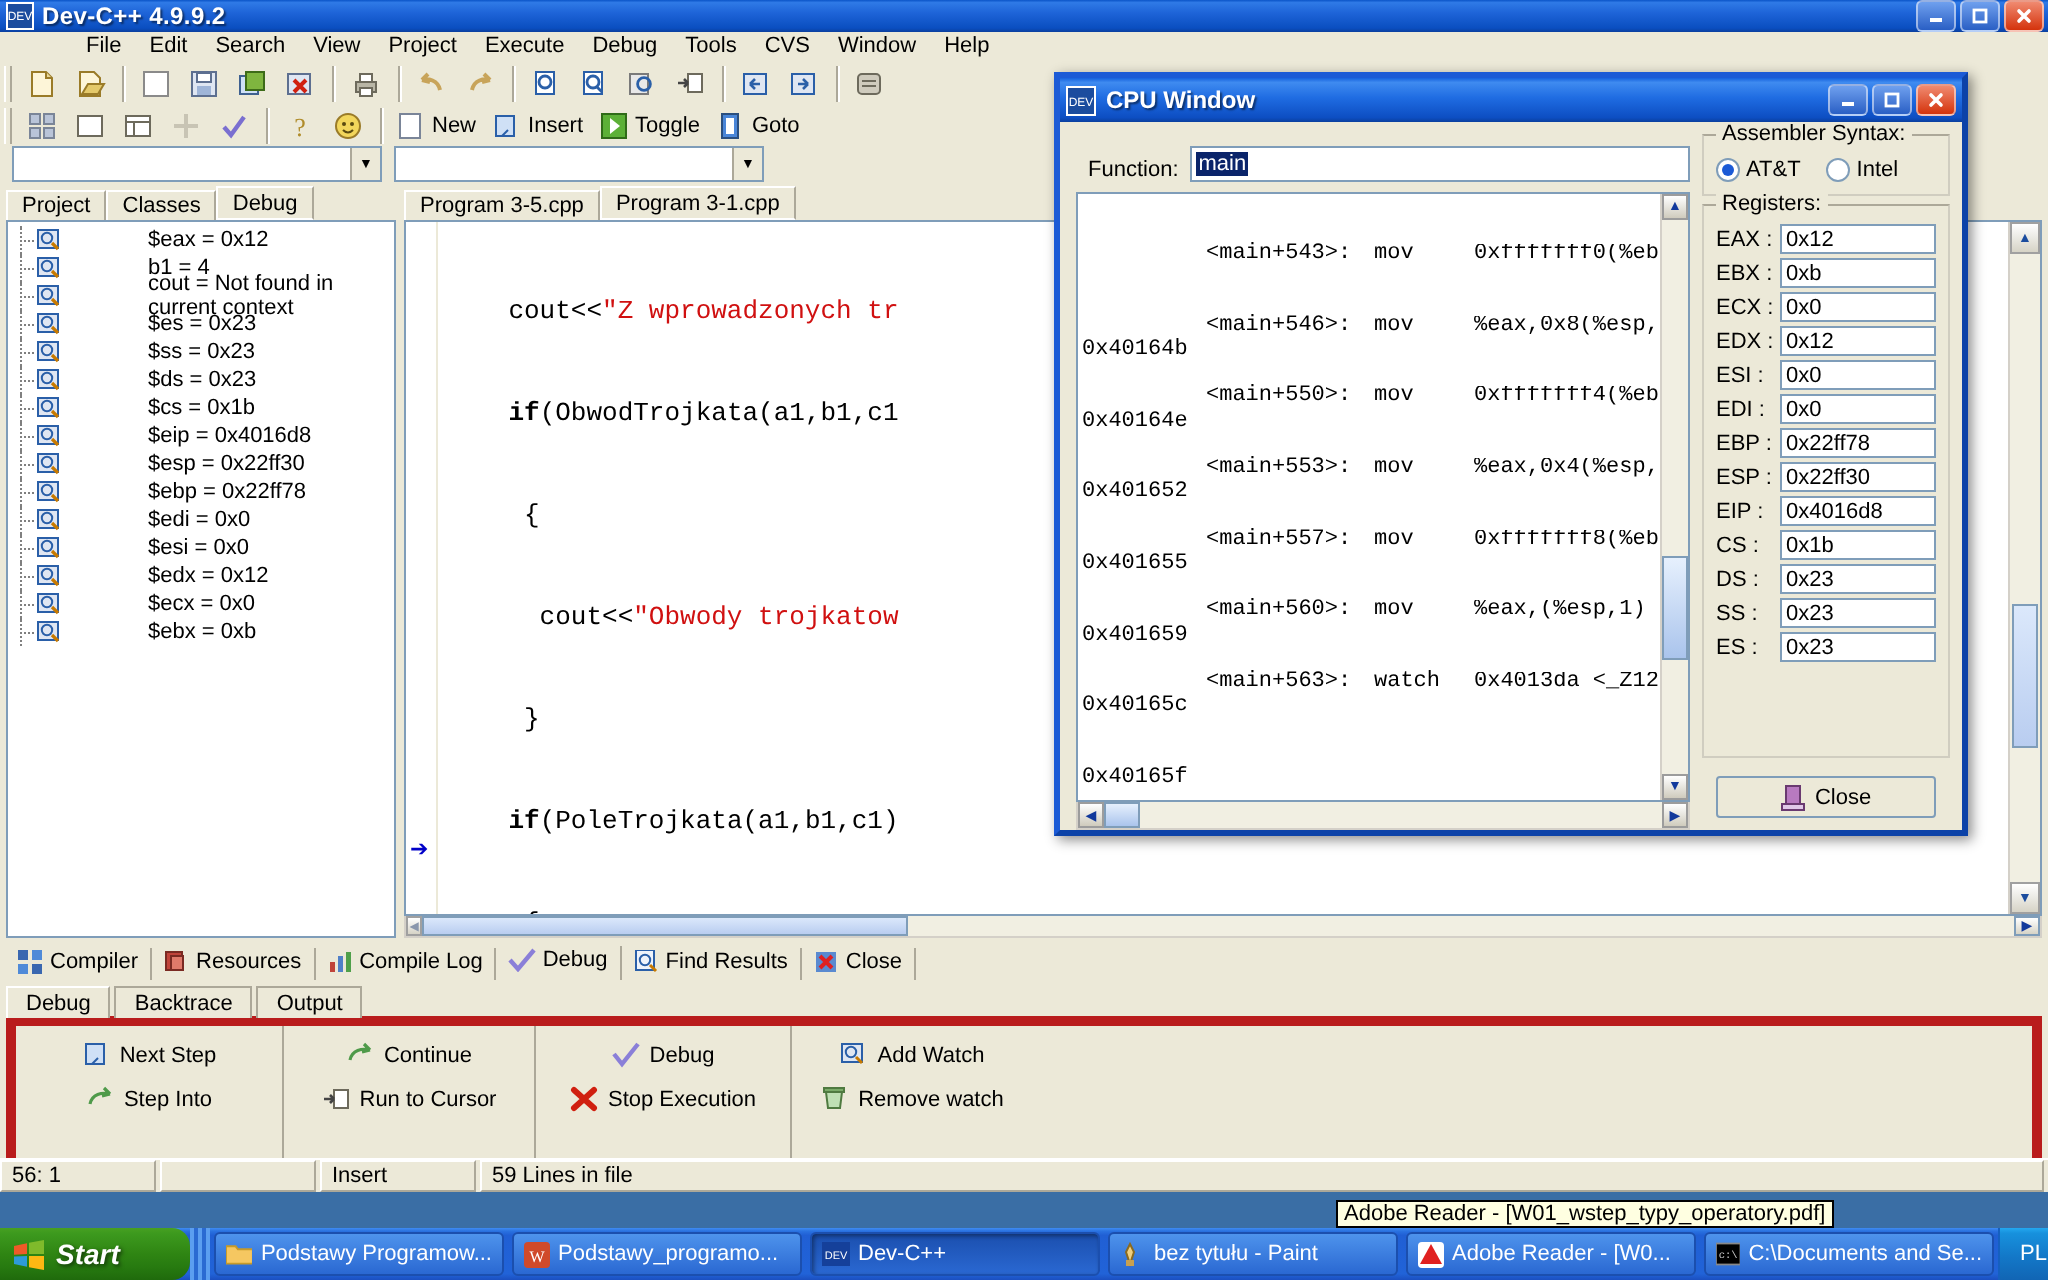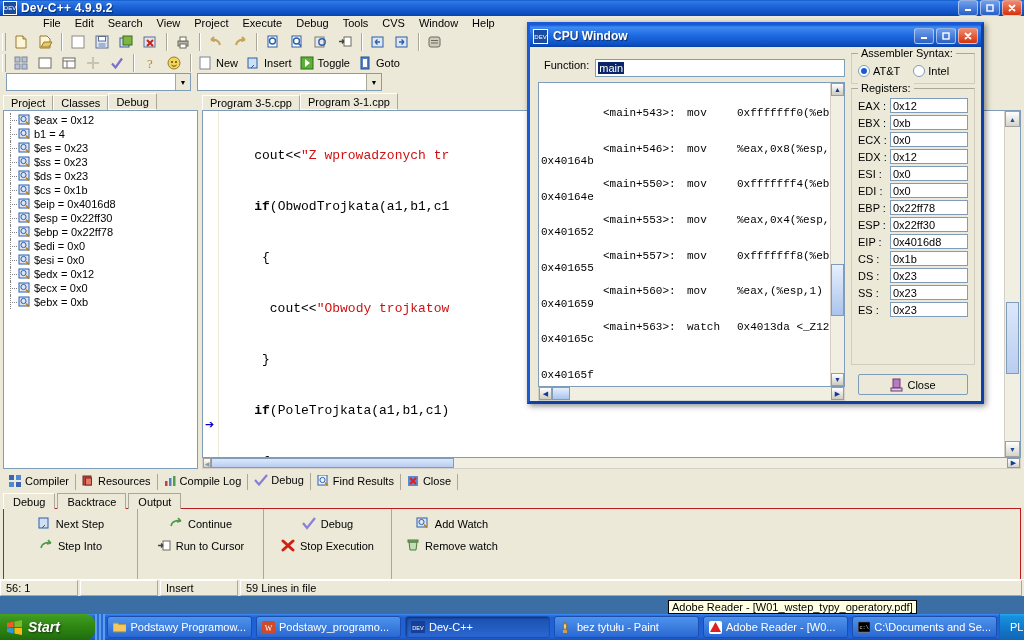--- a/index.html
+++ b/index.html
@@ -93,21 +93,21 @@
   .tab {
     font-size:11px; padding:1px 7px 1px 7px; background:#ece9d8;
     border-left:1px solid #fff; border-top:1px solid #fff; border-right:1px solid #aca899;
     height:15px; line-height:13px;
   }
   .tab.active { height:17px; line-height:15px; font-weight:normal; border-bottom:1px solid #fff; position:relative; z-index:2;}
   .treebox {
     flex:1 1 auto; background:#fff; border:1px solid #7f9db9; overflow:hidden;
     padding:2px 0 0 0;
   }
-  .tree-item { height:14px; display:flex; align-items:center; font-size:11px; padding-left:14px; position:relative;}
+  .tree-item { height:14px; display:flex; align-items:center; font-size:11px; padding-left:14px; position:relative;gap:40px;}
   .tree-item::before {
     content:""; position:absolute; left:6px; top:7px; width:7px; height:1px;
     border-top:1px dotted #808080;
   }
   .tree-item::after {
     content:""; position:absolute; left:6px; top:0; width:1px; height:14px;
     border-left:1px dotted #808080;
   }
   .tree-ico { width:13px;height:12px;margin-right:3px;flex:0 0 auto; }
 
@@ -149,51 +149,51 @@
     border-right:1px solid #aca899; background:#ece9d8;
   }
   .ctab.active { font-weight:normal; background:#ece9d8; height:17px;}
   .dbg-tabs { height:17px; display:flex; align-items:flex-end; margin-top:2px; }
   .dbg-tab {
     font-size:11px; padding:2px 9px; height:16px; background:#ece9d8;
     border:1px solid #aca899; border-bottom:0; margin-right:2px;
   }
   .dbg-tab.active { background:#ece9d8; border-color:#fff #aca899 #ece9d8 #fff; }
   .dbg-body {
-    height:80px; border:1px solid #b91c1c; background:#ece9d8;
+    height:80px; border:5px solid #b91c1c; background:#ece9d8;
     display:flex; margin-top:-1px;
   }
   .dbg-col { border-right:1px solid #aca899; padding:8px 6px 0 6px; display:flex; flex-direction:column; gap:9px;}
   .dbg-act { display:flex; align-items:center; gap:5px; font-size:11px; justify-content:center;}
 
   
   .statusbar {
     height:18px; display:flex; align-items:center; background:#ece9d8;
     border-top:1px solid #fff; font-size:11px;
   }
   .sb-cell { height:16px; border:1px solid #aca899; border-top-color:#fff; border-left-color:#fff;
              display:flex;align-items:center; padding:0 5px; margin-right:2px; }
 
   
   #cpu-window {
-    position:absolute; left:527px; top:22px; width:457px; height:382px;
+    position:absolute; left:527px; top:36px; width:457px; height:382px;
     background:#ece9d8; border:3px solid;
     border-color:#1b5ad6 #0c42a8 #0c42a8 #1b5ad6;
     box-shadow:2px 2px 6px rgba(0,0,0,.45);
   }
   .cpu-title {
     height:22px; margin:-0px;
     background:linear-gradient(180deg,#1561dd 0%,#3f8bf0 10%,#1f6ce2 45%,#0d4ec2 90%,#0b3f9e 100%);
     display:flex; align-items:center; padding:0 3px 0 3px; color:#fff;
   }
   .cpu-title .t-text { font-weight:bold; font-size:12px; flex:1; text-shadow:1px 1px 1px rgba(0,0,0,.5); }
   .cpu-inner { display:flex; padding:6px 6px 0 6px; height:calc(100% - 22px); }
   .asm-col { flex:1 1 auto; min-width:0; display:flex; flex-direction:column; }
   .lbl { font-size:11px; color:#000; }
-  .func-row { display:flex; align-items:flex-start; gap:6px; margin:6px 0 5px 8px; }
+  .func-row { display:flex; align-items:flex-end; gap:6px; margin:6px 0 5px 8px; }
   .func-input {
     flex:1 1 auto; height:18px; background:#fff; border:1px solid #7f9db9;
     font-size:11px; display:flex; align-items:center; padding-left:2px;
   }
   .func-sel { background:#0a246a; color:#fff; padding:0 1px; font-size:11px;}
   .asm-box {
     flex:1 1 auto; border:1px solid #7f9db9; background:#fff; display:flex; min-height:0;
     margin-left:2px;
   }
   .asm-list {
@@ -538,20 +538,28 @@
                 <path d="M8 7.5l3 3" stroke="#c87a00" stroke-width="1.6"></path>
               </svg></span>
             <span>b1 = 4</span>
           </div>
         <div class="tree-item">
             <span class="tree-ico"><svg width="13" height="12" viewBox="0 0 13 12">
                 <rect x="1" y="1" width="10" height="9" fill="#dfe6f2" stroke="#2a5fa8"></rect>
                 <circle cx="5.5" cy="5" r="2.6" fill="none" stroke="#2a5fa8"></circle>
                 <path d="M8 7.5l3 3" stroke="#c87a00" stroke-width="1.6"></path>
               </svg></span>
+            <span>cout = Not found in current context</span>
+          </div>
+        <div class="tree-item">
+            <span class="tree-ico"><svg width="13" height="12" viewBox="0 0 13 12">
+                <rect x="1" y="1" width="10" height="9" fill="#dfe6f2" stroke="#2a5fa8"></rect>
+                <circle cx="5.5" cy="5" r="2.6" fill="none" stroke="#2a5fa8"></circle>
+                <path d="M8 7.5l3 3" stroke="#c87a00" stroke-width="1.6"></path>
+              </svg></span>
             <span>$es = 0x23</span>
           </div>
         <div class="tree-item">
             <span class="tree-ico"><svg width="13" height="12" viewBox="0 0 13 12">
                 <rect x="1" y="1" width="10" height="9" fill="#dfe6f2" stroke="#2a5fa8"></rect>
                 <circle cx="5.5" cy="5" r="2.6" fill="none" stroke="#2a5fa8"></circle>
                 <path d="M8 7.5l3 3" stroke="#c87a00" stroke-width="1.6"></path>
               </svg></span>
             <span>$ss = 0x23</span>
           </div>

